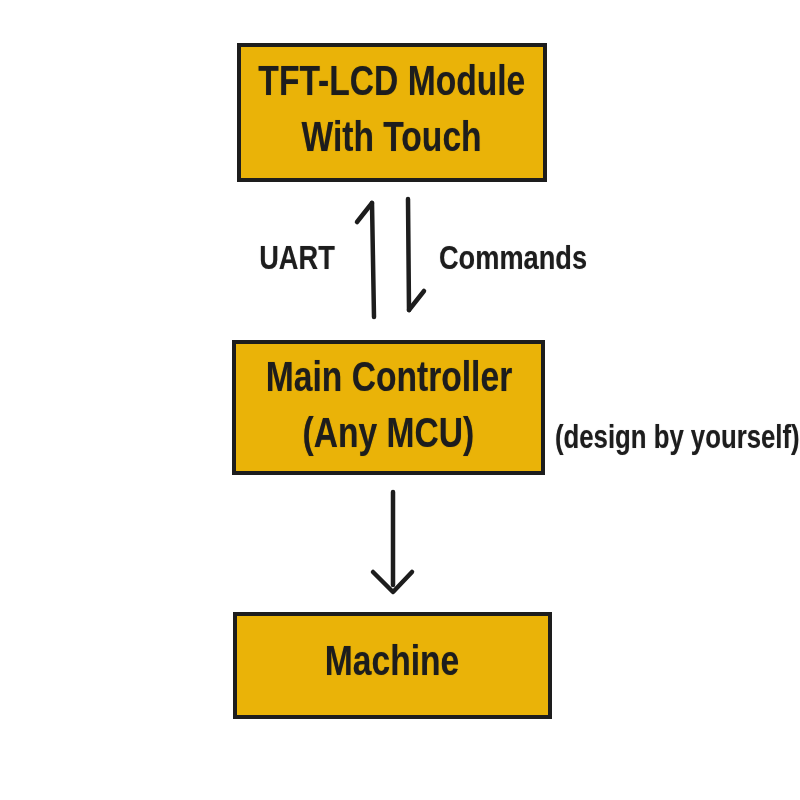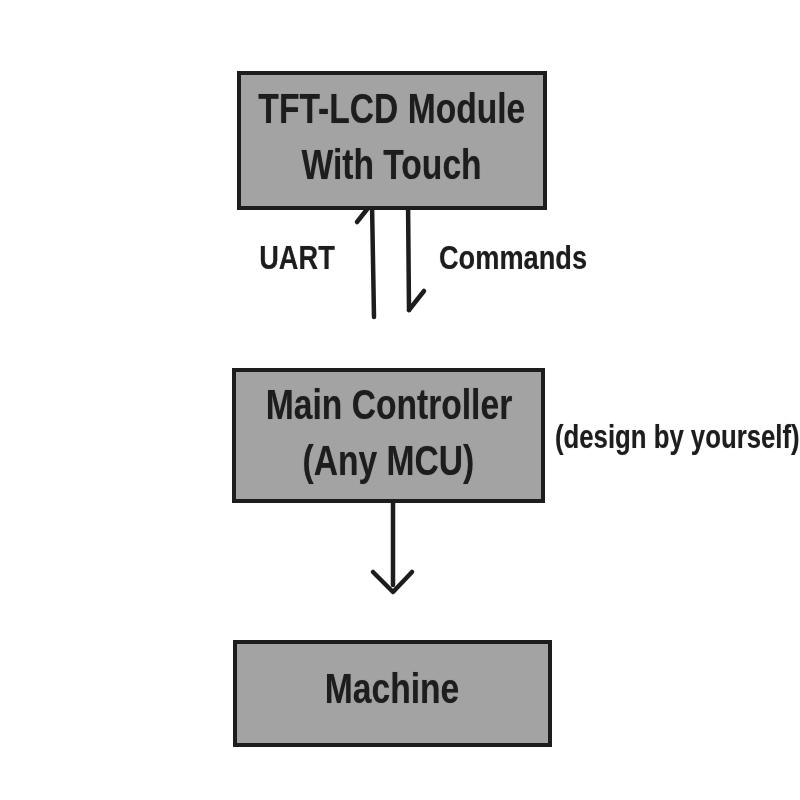--- a/index.html
+++ b/index.html
@@ -19,26 +19,25 @@
     position: absolute;
     left: 0;
     top: 0;
     width: 800px;
     height: 800px;
   }
   .node {
     position: absolute;
     box-sizing: border-box;
     border: 4px solid #1d1d1d;
-    background: #a3a3a3;
+    background: #eab308;
     display: flex;
     flex-direction: column;
     align-items: center;
     justify-content: center;
-    margin-top: 28px;
   }
   .node-tft {
     left: 237px;
     top: 43px;
     width: 310px;
     height: 139px;
     padding-bottom: 8px;
   }
   .node-mcu {
     left: 232px;

